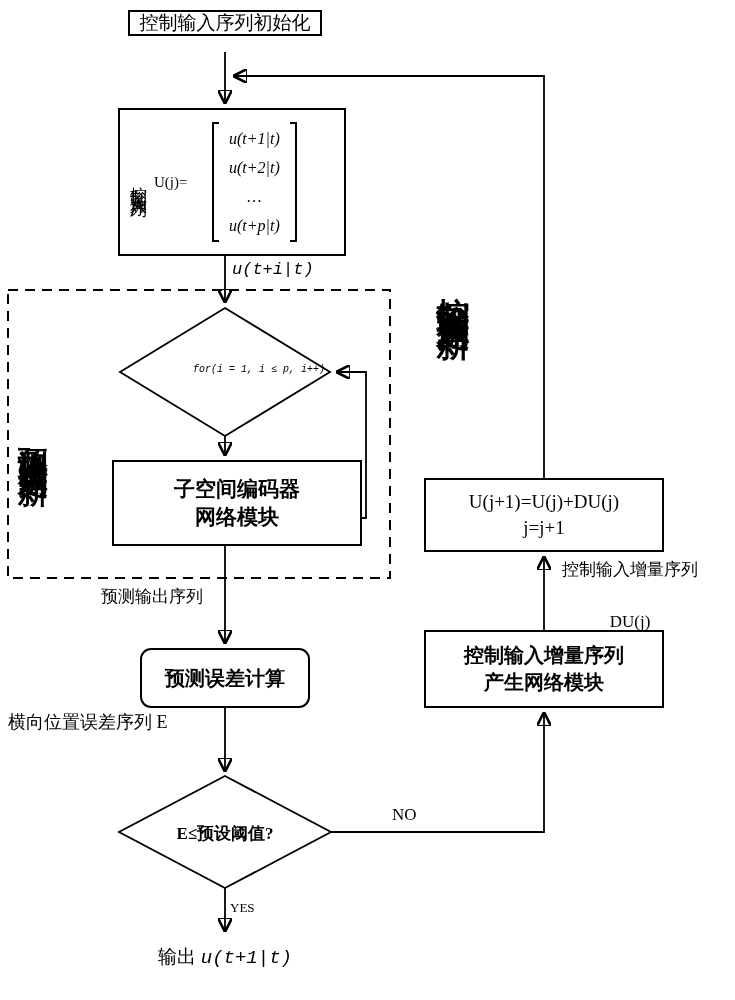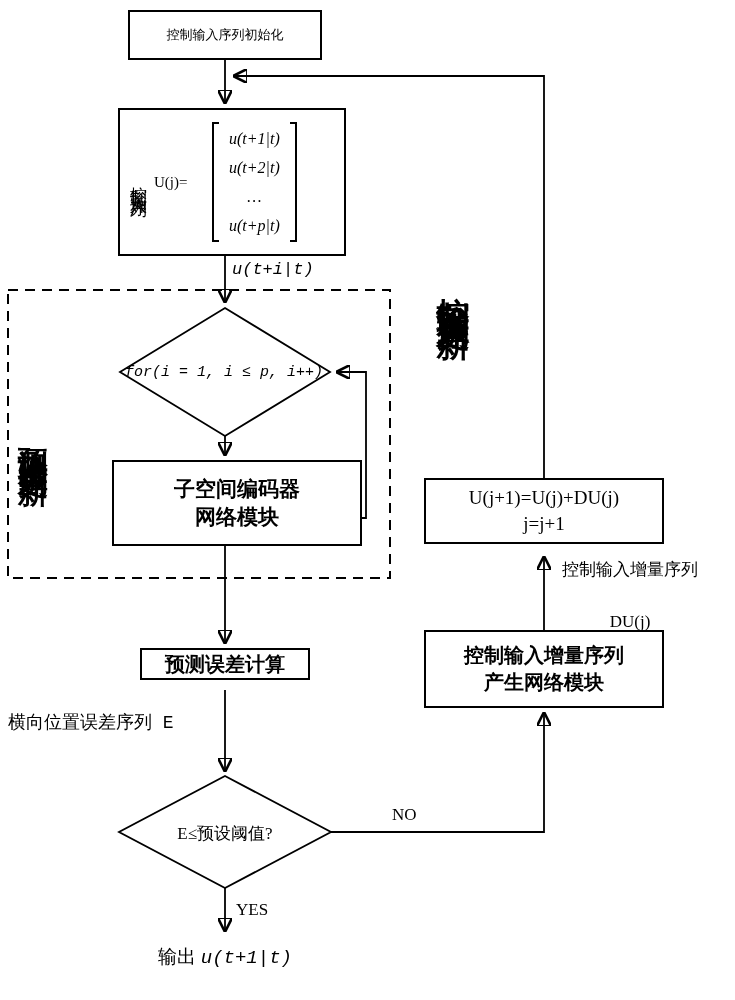--- a/index.html
+++ b/index.html
@@ -50,21 +50,21 @@
     <path d="M225,546 V644" marker-end="url(#arr)"></path>
     <path d="M225,690 V772" marker-end="url(#arr)"></path>
     <path d="M331,832 H544 V712" marker-end="url(#arr)"></path>
     <path d="M544,630 V556" marker-end="url(#arr)"></path>
     <path d="M225,888 V932" marker-end="url(#arr)"></path>
 
     <polygon points="225,308 330,372 225,436 120,372"></polygon>
     <polygon points="225,776 331,832 225,888 119,832"></polygon>
   </svg>
 
-  <div class="box" style="left:128px;top:10px;width:194px;height:50px;font-size:13px;">
+  <div class="box" style="left:128px;top:10px;width:194px;height:26px;font-size:19px;">
     <span>控制输入序列初始化</span>
   </div>
 
   <div class="box" style="left:118px;top:108px;width:228px;height:148px;">
     <div class="vtext" style="position:absolute;left:6px;top:50%;transform:translateY(-50%);font-size:17px;letter-spacing:3px;height:140px;">控制输入序列</div>
     <span style="position:absolute;left:34px;top:50%;transform:translateY(-50%);font-size:15px;">U(j)=</span>
     <div style="position:absolute;left:92px;top:12px;bottom:12px;display:flex;align-items:stretch;">
       <div class="br-l"></div>
       <div style="display:flex;flex-direction:column;justify-content:center;">
         <div class="mrow">u(t+1|t)</div>
@@ -73,53 +73,54 @@
         <div class="mrow">u(t+p|t)</div>
       </div>
       <div class="br-r"></div>
     </div>
   </div>
 
   <div class="lbl math" style="left:232px;top:260px;font-size:17px;">u(t+i|t)</div>
 
   <div class="lbl vtext bold" style="left:12px;top:297px;height:284px;font-size:30px;letter-spacing:4px;">预测输出序列更新</div>
 
-  <div class="lbl" style="left:125px;top:363px;width:200px;text-align:left;font-size:15px;white-space:nowrap;">
+  <div class="lbl" style="left:125px;top:363px;width:200px;text-align:right;font-size:10px;white-space:nowrap;">
     <span class="math">for(i = 1, i ≤ p, i++)</span>
   </div>
 
   <div class="box bold" style="left:112px;top:460px;width:250px;height:86px;font-size:21px;">
     <div>子空间编码器</div>
     <div>网络模块</div>
   </div>
 
+  <div class="lbl" style="left:82px;top:585px;width:140px;text-align:center;font-size:17px;">预测输出序列</div>
 
-  <div class="box bold" style="left:140px;top:648px;width:170px;height:32px;font-size:20px;">
+  <div class="box bold" style="left:140px;top:648px;width:170px;height:60px;font-size:20px;border-radius:11px;">
     <span>预测误差计算</span>
   </div>
 
-  <div class="lbl" style="left:8px;top:710px;font-size:18px;font-family:Liberation Mono, monospace;">横向位置误差序列 E</div>
+  <div class="lbl" style="left:8px;top:710px;font-size:18px;">横向位置误差序列 E</div>
 
-  <div class="lbl" style="left:135px;top:822px;width:180px;text-align:center;font-size:17px;">E≤预设阈值?</div>
+  <div class="lbl" style="left:135px;top:822px;width:180px;text-align:center;font-size:17px;font-weight:bold;">E≤预设阈值?</div>
 
   <div class="lbl" style="left:392px;top:805px;font-size:17px;">NO</div>
-  <div class="lbl" style="left:236px;top:900px;font-size:17px;">YES</div>
+  <div class="lbl" style="left:230px;top:900px;font-size:13px;">YES</div>
 
   <div class="lbl" style="left:140px;top:944px;width:170px;text-align:center;font-size:19px;">
     <span>输出 </span><span class="math">u(t+1|t)</span>
   </div>
 
   <div class="box bold" style="left:424px;top:630px;width:240px;height:78px;font-size:20px;">
     <div>控制输入增量序列</div>
     <div>产生网络模块</div>
   </div>
 
   <div class="lbl" style="left:552px;top:558px;width:156px;text-align:center;font-size:17px;">控制输入增量序列</div>
   <div class="lbl" style="left:552px;top:612px;width:156px;text-align:center;font-size:17px;">DU(j)</div>
 
-  <div class="box" style="left:424px;top:478px;width:240px;height:66px;font-size:19px;">
+  <div class="box" style="left:424px;top:478px;width:240px;height:74px;font-size:19px;">
     <div>U(j+1)=U(j)+DU(j)</div>
     <div>j=j+1</div>
   </div>
 
   <div class="lbl vtext bold" style="left:430px;top:126px;height:322px;font-size:33px;letter-spacing:4px;">控制输入序列更新</div>
 
 </div>
 
 </body></html>

